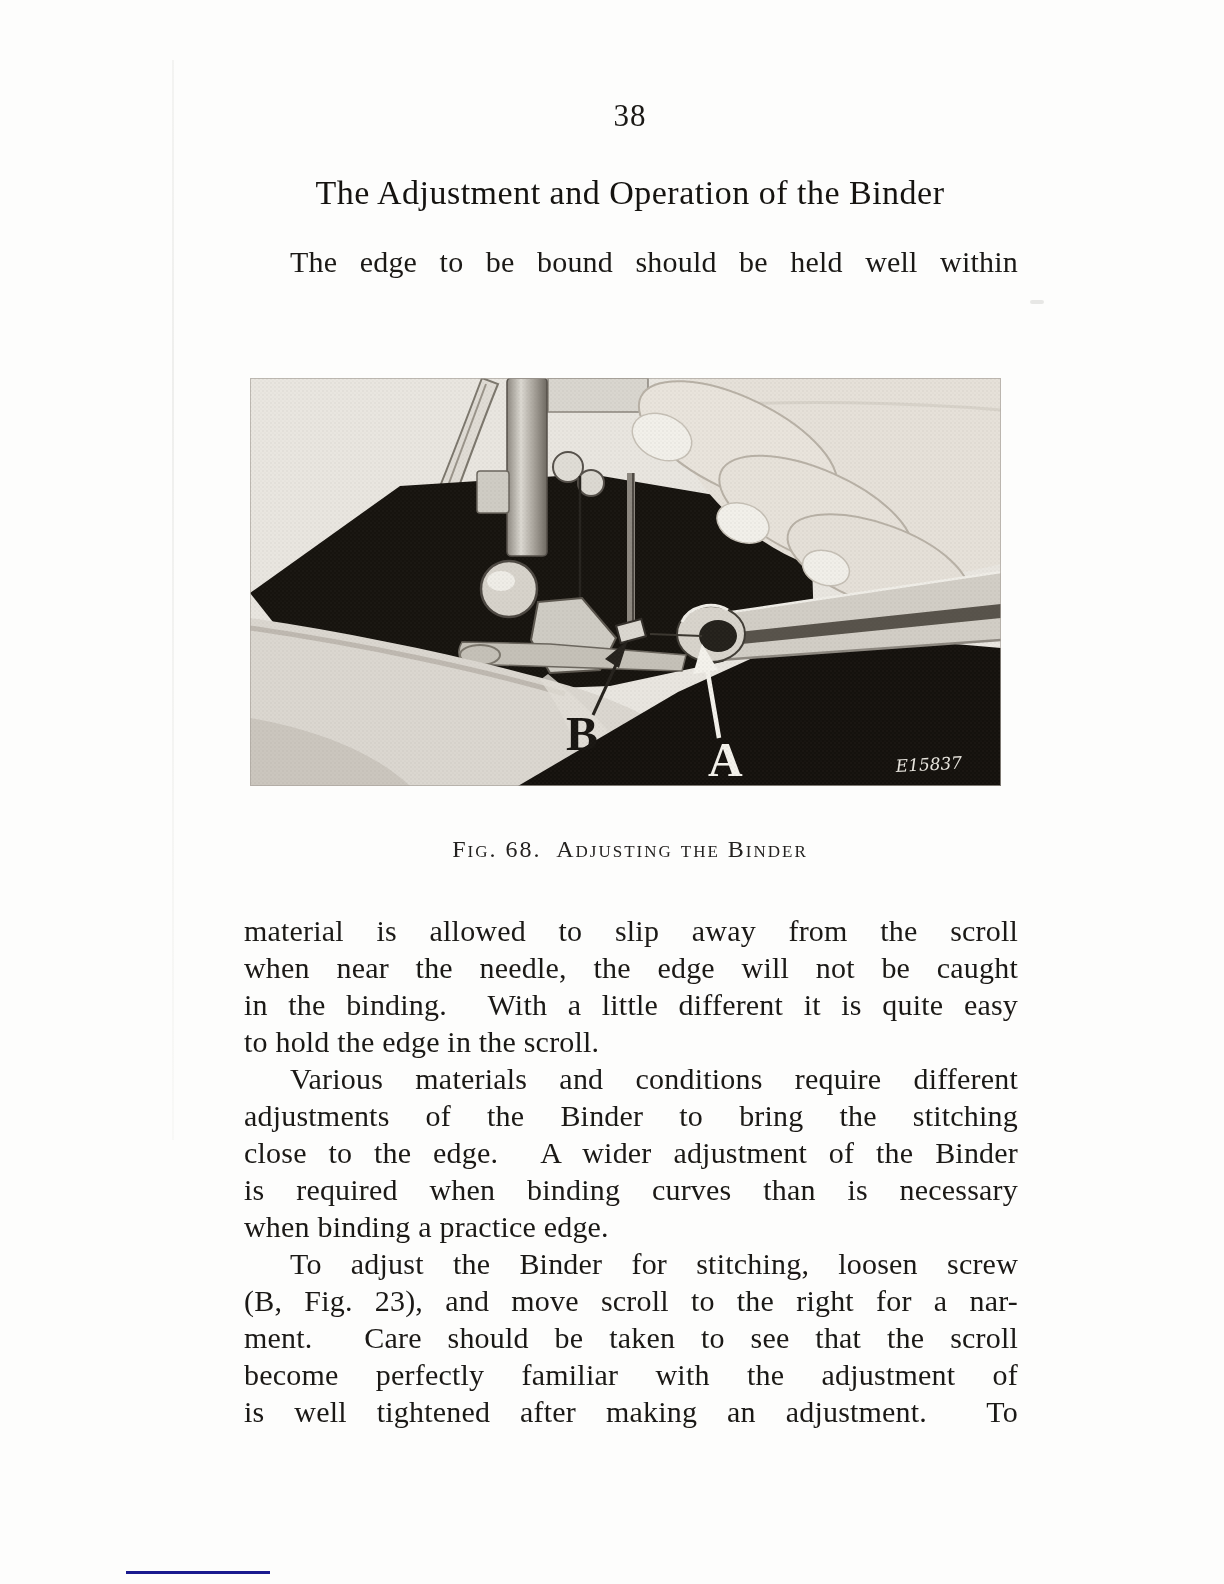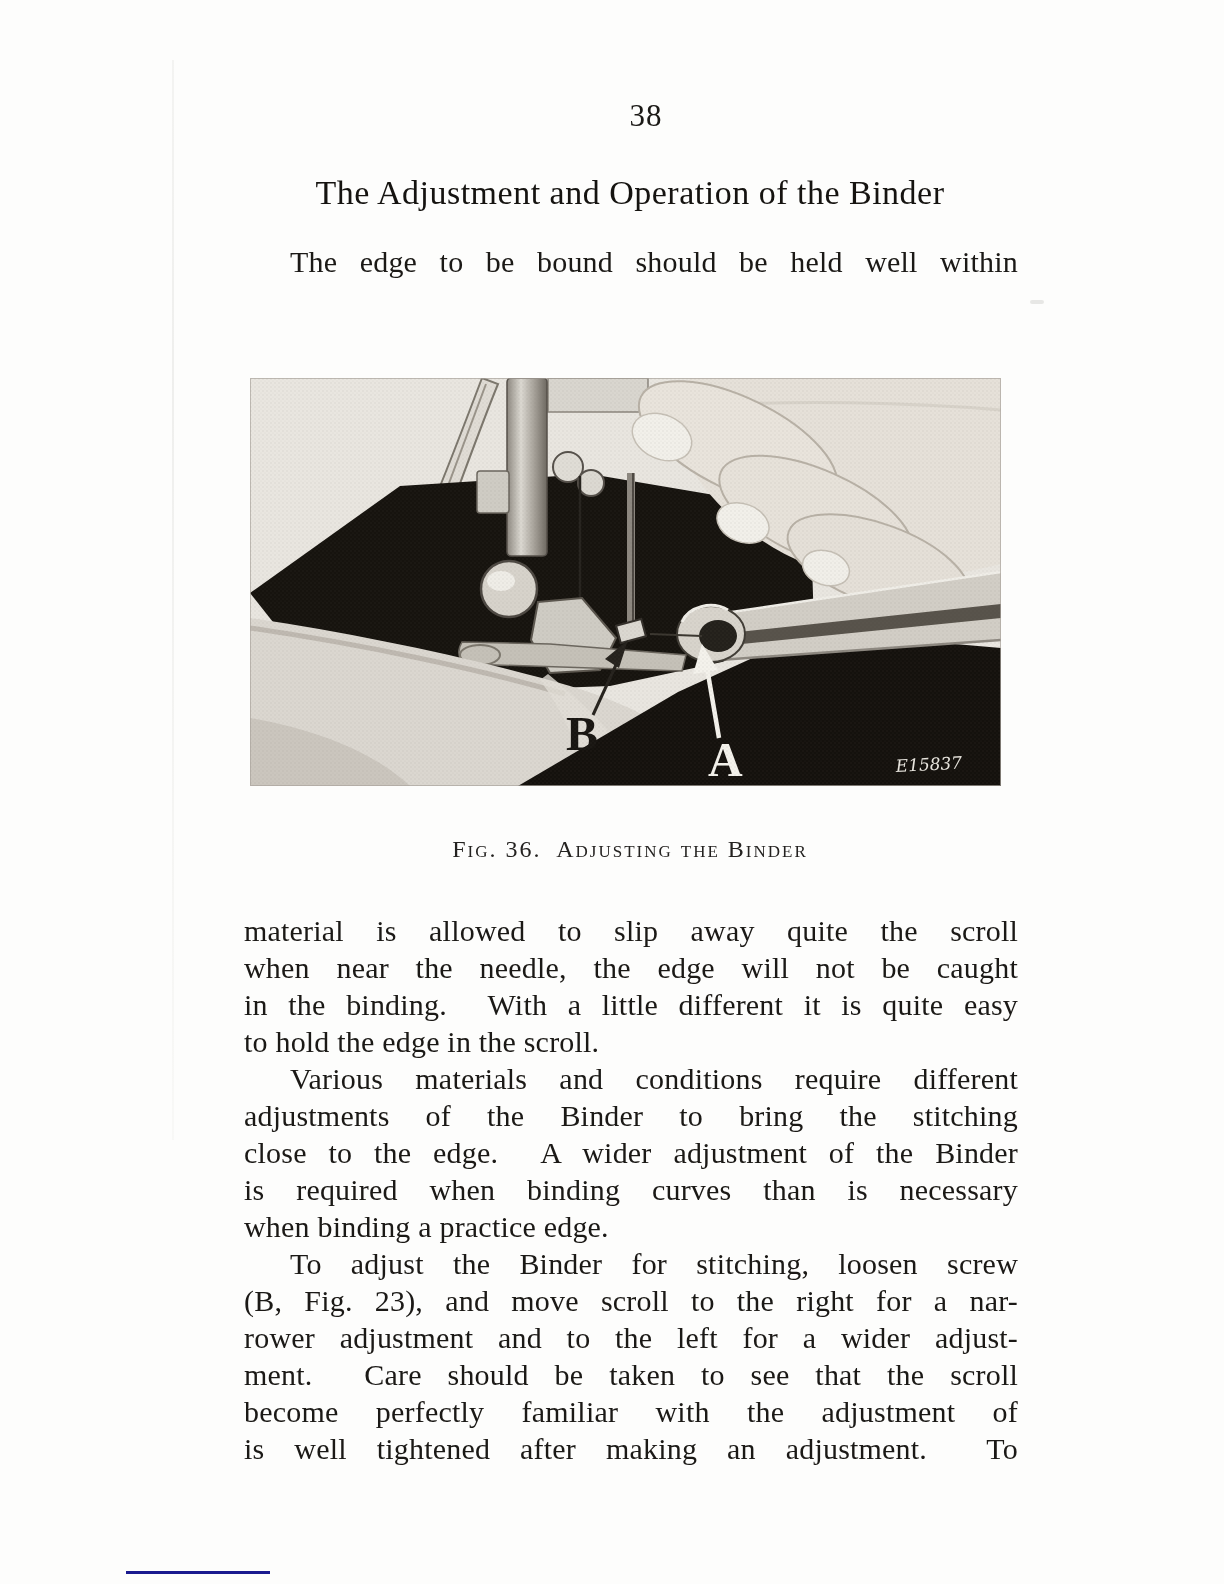--- a/index.html
+++ b/index.html
@@ -27,21 +27,21 @@
   .scan-mark-right {
     position: absolute;
     left: 1030px; top: 300px;
     width: 14px; height: 4px;
     background: #d9d9d6;
     opacity: .6;
     border-radius: 2px;
   }
   .page-number {
     position: absolute;
-    left: 259px; top: 98px;
+    left: 243px; top: 98px;
     width: 774px;
     text-align: center;
     font-size: 31px;
     letter-spacing: 1px;
   }
   .heading {
     position: absolute;
     left: 230px; top: 174px;
     width: 800px;
     margin: 0;
@@ -214,37 +214,36 @@
         <text x="458" y="398" font-family="Liberation Serif, DejaVu Serif, serif" font-size="48" font-weight="600" fill="#f4f2ec">A</text>
       </g>
 
       <text x="646" y="394" font-family="DejaVu Serif, serif" font-size="17" font-style="italic" fill="#eae7e0" transform="rotate(-3 646 394)">E15837</text>
 
       <rect width="751" height="408" fill="url(#ht)" opacity="0.15"></rect>
       <rect x="0.5" y="0.5" width="750" height="407" fill="none" stroke="#a9a49c" stroke-width="1" opacity="0.7"></rect>
     </svg>
   </figure>
 
-  <div class="caption">Fig. 36.  Adjusting the Binder</div>
+  <div class="caption">Fig. 68.  Adjusting the Binder</div>
 
   <div class="textblock main-flow">
-    <div class="line">material is allowed to slip away quite the scroll</div>
+    <div class="line">material is allowed to slip away from the scroll</div>
     <div class="line">when near the needle, the edge will not be caught</div>
     <div class="line">in the binding.  With a little different it is quite easy</div>
     <div class="line last">to hold the edge in the scroll.</div>
 
     <div class="line indent">Various materials and conditions require different</div>
     <div class="line">adjustments of the Binder to bring the stitching</div>
     <div class="line">close to the edge.  A wider adjustment of the Binder</div>
     <div class="line">is required when binding curves than is necessary</div>
     <div class="line last">when binding a practice edge.</div>
 
     <div class="line indent">To adjust the Binder for stitching, loosen screw</div>
     <div class="line">(B, Fig. 23), and move scroll to the right for a nar-</div>
-    <div class="line">rower adjustment and to the left for a wider adjust-</div>
     <div class="line">ment.  Care should be taken to see that the scroll</div>
     <div class="line">become perfectly familiar with the adjustment of</div>
     <div class="line">is well tightened after making an adjustment.  To</div>
   </div>
 
   <div class="blue-underline"></div>
 
 </div>
 
 </body></html>

